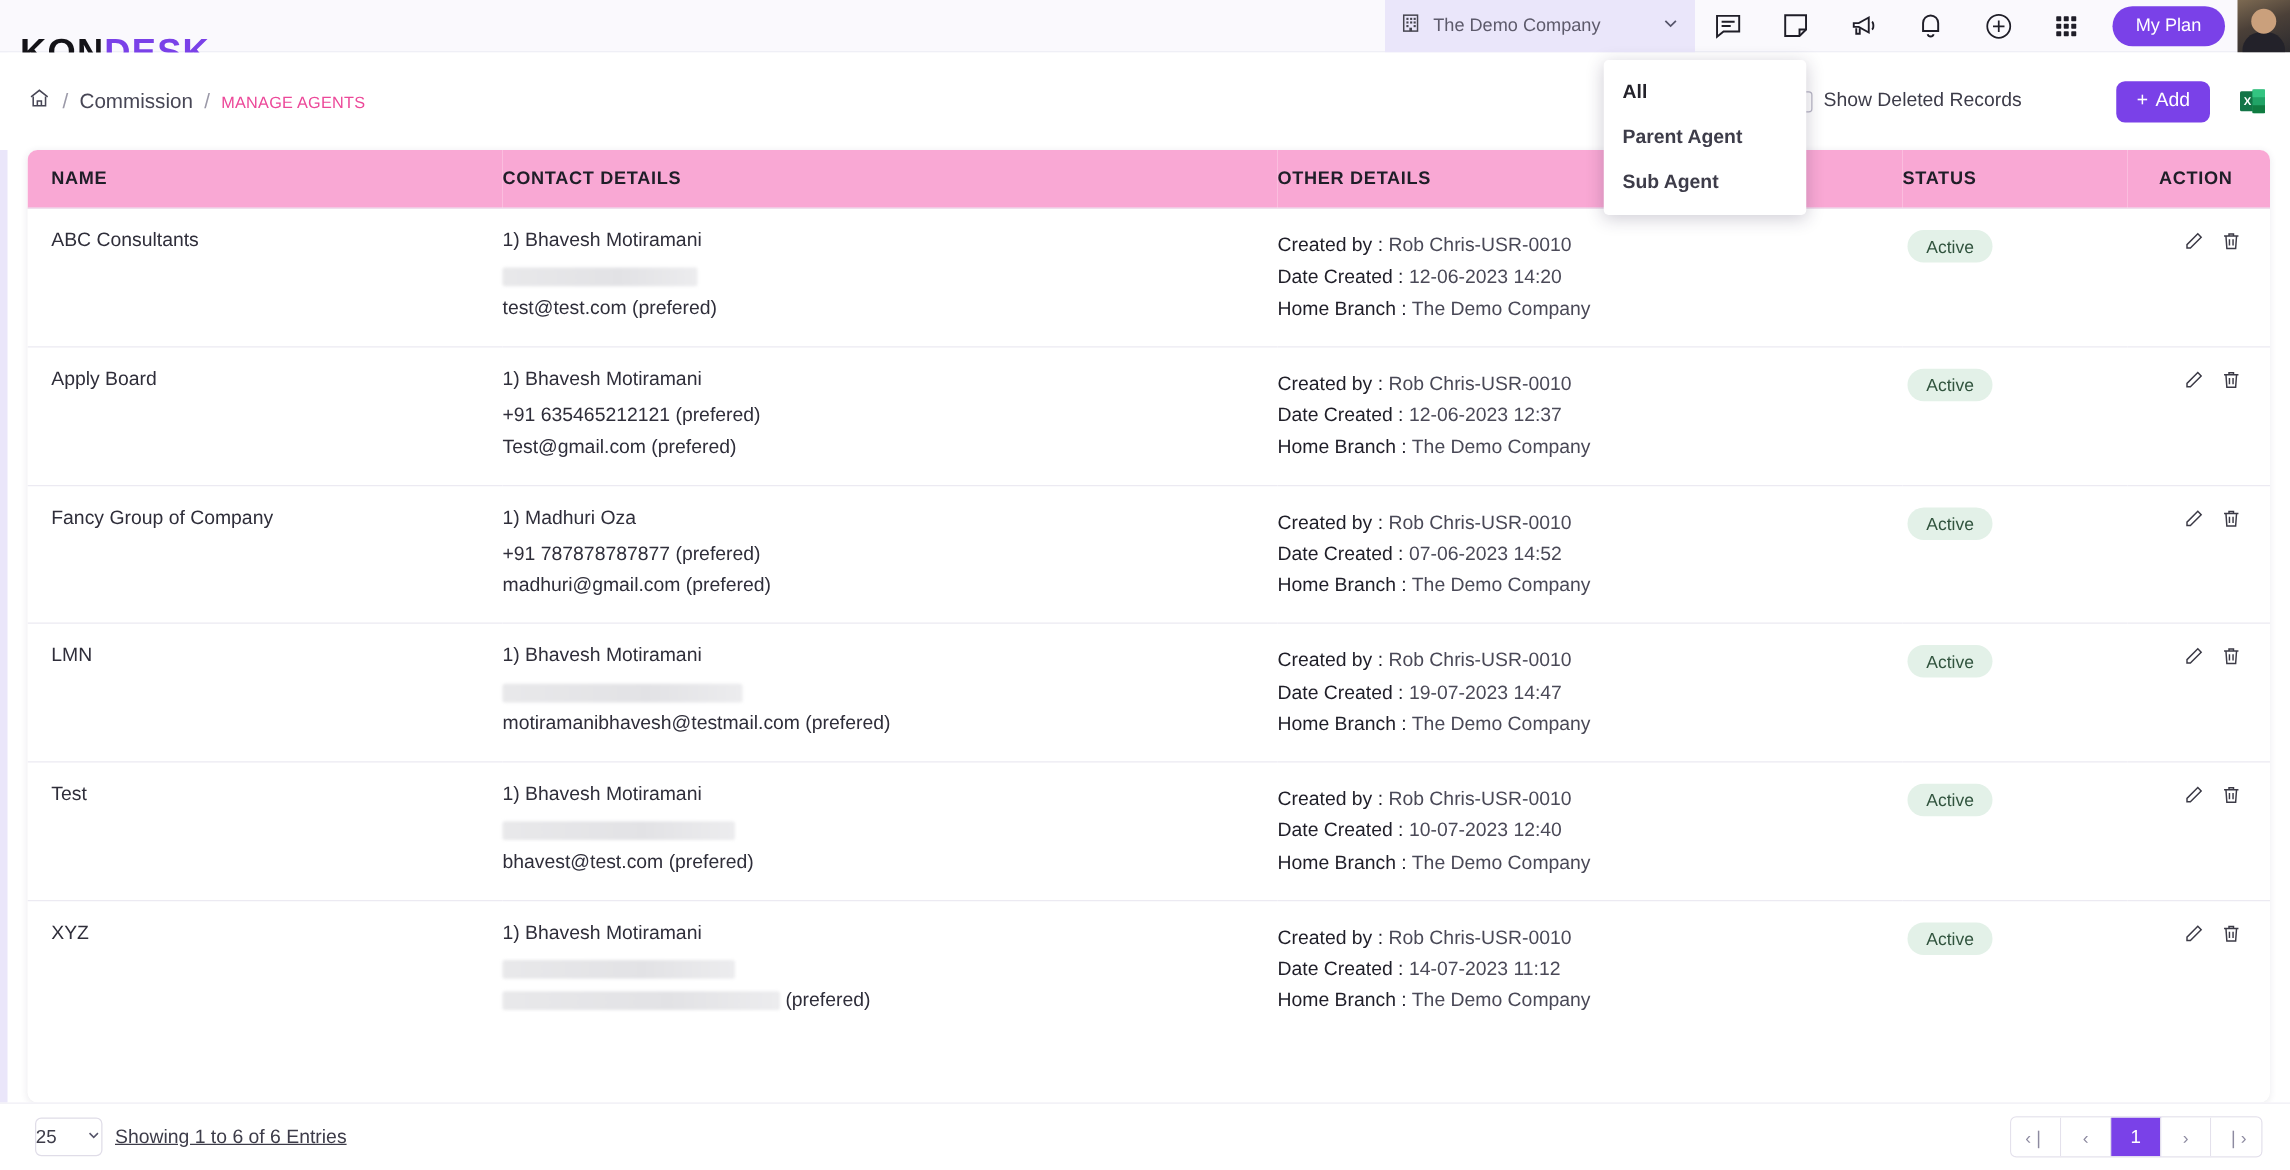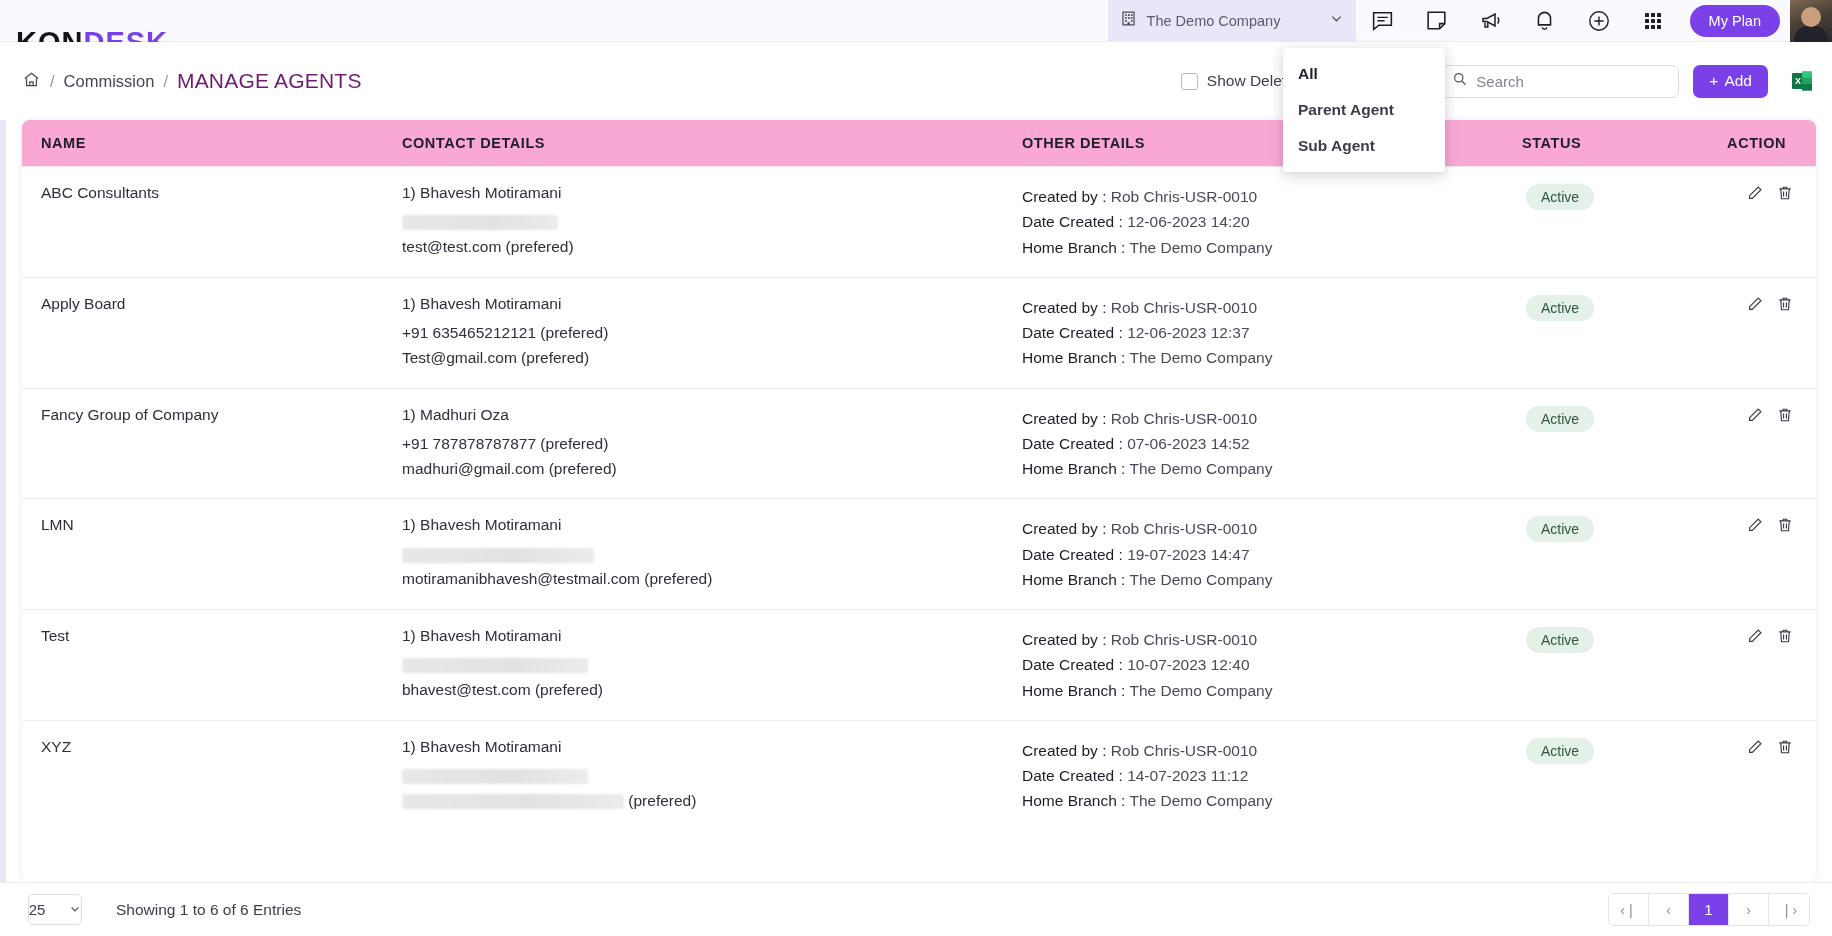--- a/index.html
+++ b/index.html
@@ -77,21 +77,21 @@
     width: 1832px; height: 78px;
     background: #ffffff;
     display: flex; align-items: center;
   }
   .crumbs {
     margin-left: 22px;
     display: flex; align-items: center; gap: 9px;
     font-size: 16.5px; color: #474655;
   }
   .crumbs .sep { color: #9b99a8; }
-  .crumbs .cur { color: #701a75; font-size: 21px; letter-spacing: .2px; }
+  .crumbs .cur { color: #ec4899; font-size: 13px; letter-spacing: .2px; }
   .crumbs a { color: #474655; text-decoration: none; cursor: pointer; }
 
   .crumb-right {
     margin-left: auto; display: flex; align-items: center;
     gap: 0; padding-right: 16px;
   }
   .chk-wrap {
     display: flex; align-items: center; gap: 9px;
     font-size: 15.5px; color: #3d3c49;
     cursor: pointer; margin-right: 76px;
@@ -192,21 +192,21 @@
     width: 1832px; height: 54px;
     background: #fff; border-top: 1px solid #f0eef5;
     display: flex; align-items: center;
   }
   .page-size {
     margin-left: 28px; width: 54px; height: 31px;
     border: 1px solid #e0dde8; border-radius: 5px;
     display: flex; align-items: center; justify-content: center;
     gap: 24px; font-size: 15px; color: #3d3c49; cursor: pointer;
   }
-  .showing { margin-left: 34px; font-size: 15.5px; color: #3d3c49; }
+  .showing { margin-left: 10px; font-size: 15.5px; color: #3d3c49; text-decoration: underline; }
   .pager {
     margin-left: auto; margin-right: 22px;
     display: flex; border: 1px solid #e4e1ec; border-radius: 5px;
     overflow: hidden;
   }
   .pg {
     width: 40px; height: 31px;
     display: flex; align-items: center; justify-content: center;
     font-size: 14px; color: #8d8aa0; cursor: pointer;
     border-right: 1px solid #e4e1ec; background: #fff;
@@ -318,29 +318,20 @@
     <span class="sep">/</span>
     <span class="cur">MANAGE AGENTS</span>
   </div>
 
   <div class="crumb-right">
     <label class="chk-wrap">
       <span class="chk"></span>
       <span>Show Deleted Records</span>
     </label>
 
-    <div class="searchbox">
-      <span>
-        <svg width="16" height="16" viewBox="0 0 18 18" fill="none" stroke="#5a5868" stroke-width="1.4">
-          <circle cx="7.6" cy="7.6" r="4.7"></circle>
-            <path d="M11.2 11.2l4 4.3"></path>
-        </svg>
-      </span>
-      <input value="" placeholder="Search" style="">
-    </div>
 
     <button class="add-btn">
       <span>+</span>
       <span>Add</span>
     </button>
 
     <div class="xls-btn">
       <svg width="26" height="26" viewBox="0 0 26 26">
         <rect x="3" y="5" width="12" height="16" rx="1.2" fill="#137547"></rect>
         <rect x="13" y="3.5" width="10" height="19" rx="1.2" fill="#21a366"></rect>

